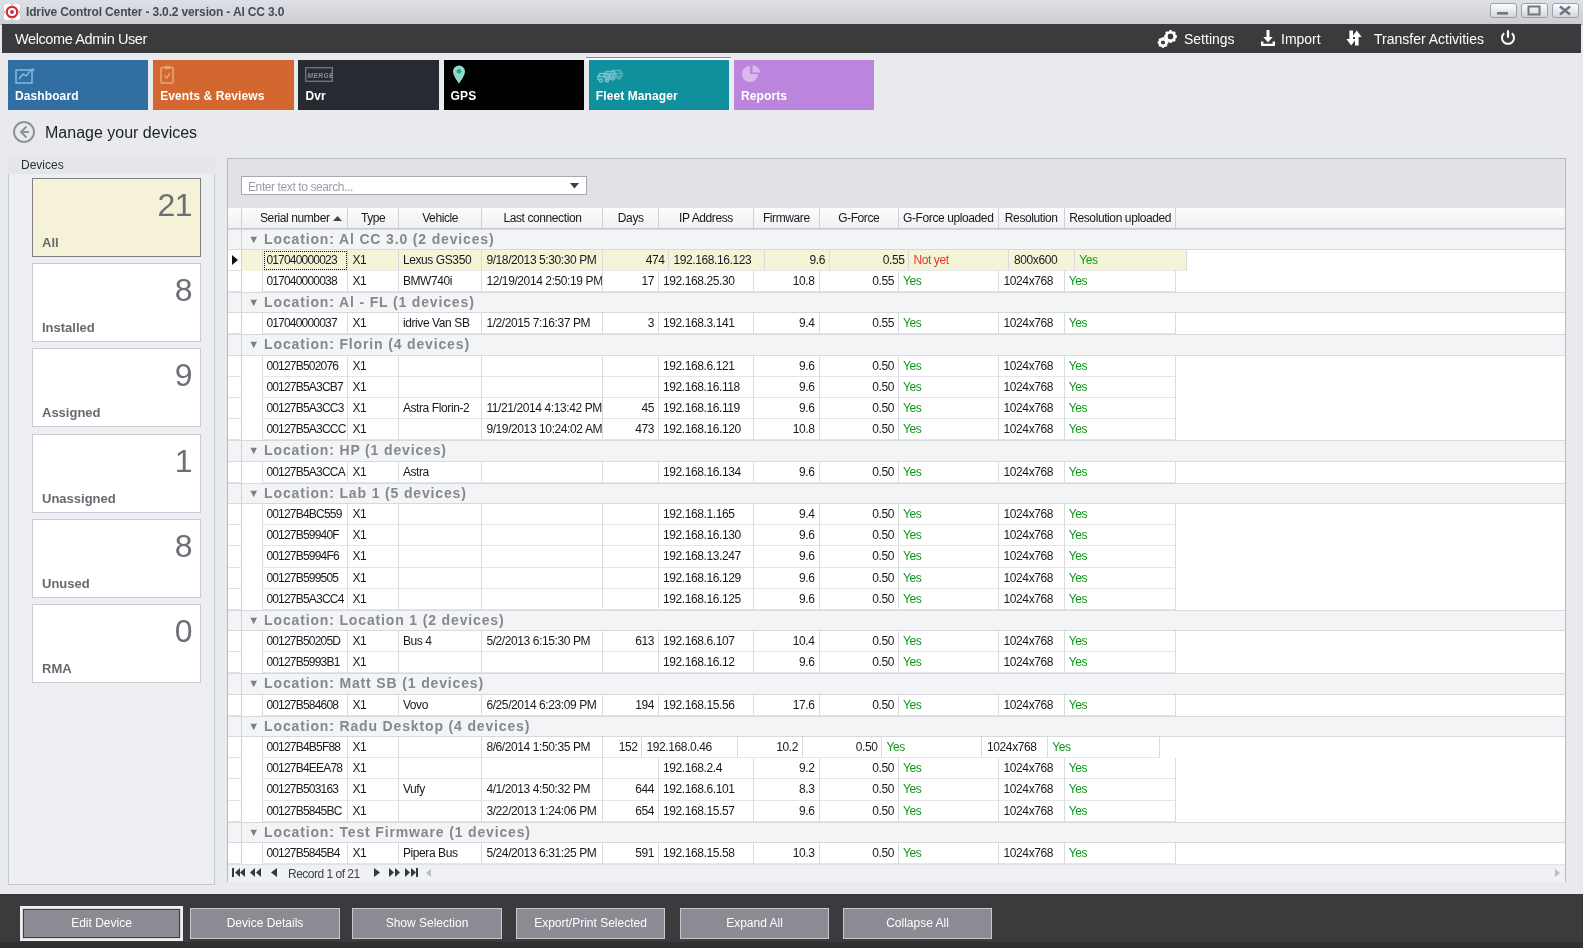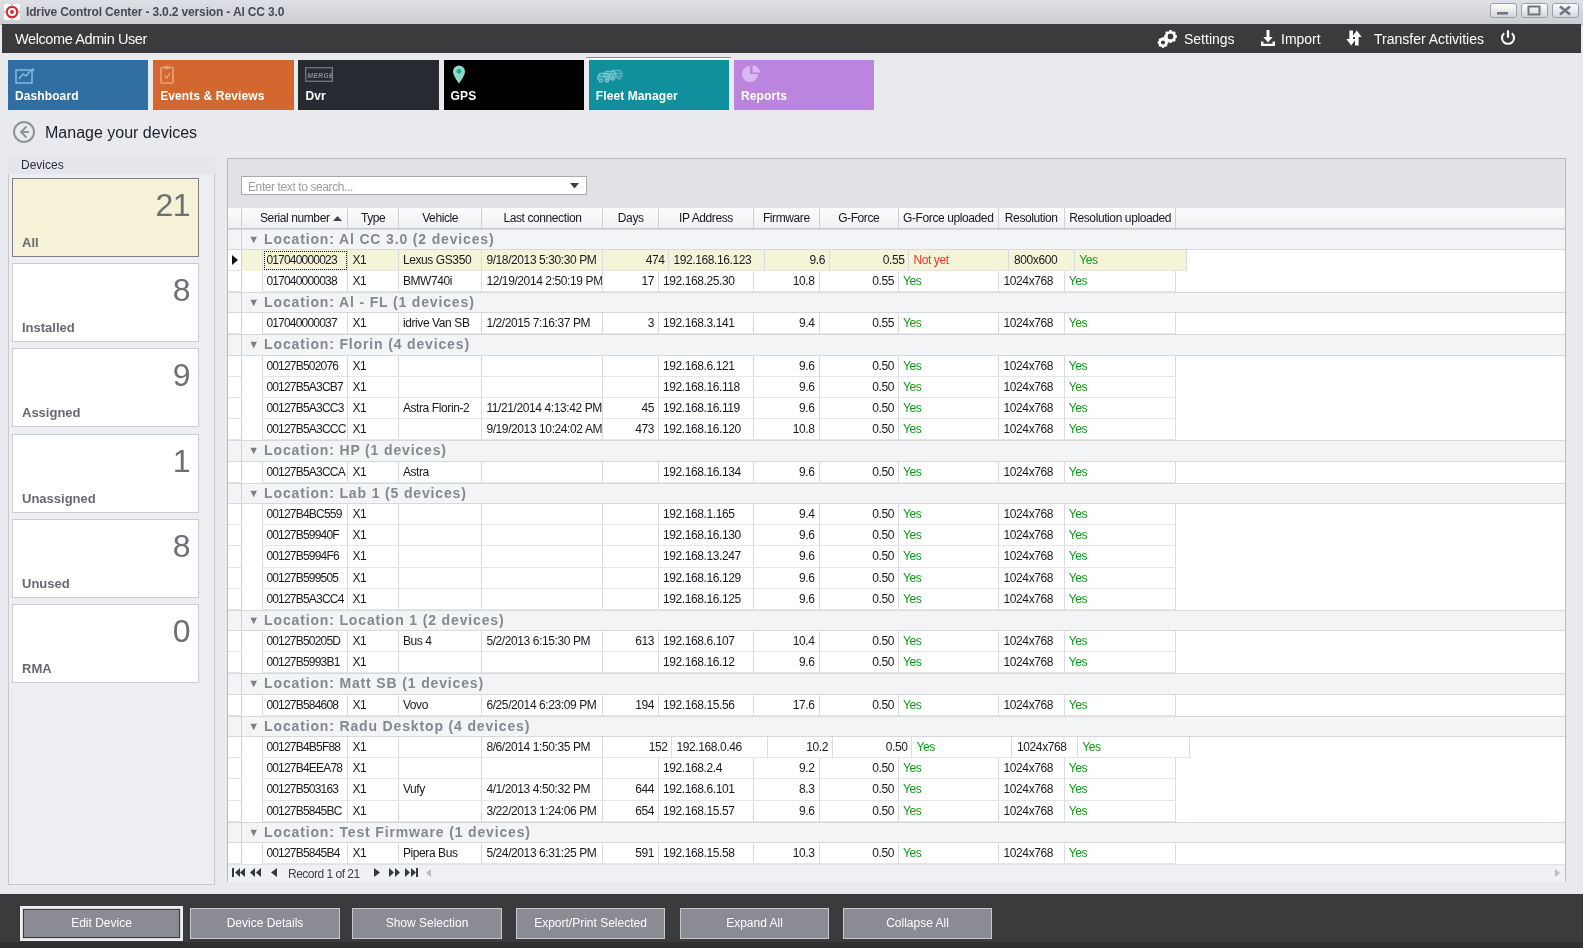--- a/index.html
+++ b/index.html
@@ -16,21 +16,21 @@
 
 .tab{top:60px;width:140.4px;height:50px;color:#fff}
 .tab .lbl{position:absolute;left:7px;bottom:7px;font-size:12px;font-weight:bold;letter-spacing:0.1px}
 .seltop{left:586px;top:57px;width:145px;height:3.5px;background:#fff;border-top:1px solid #8a8d92}
 
 .backc{left:13px;top:121px;width:22px;height:22px;border:2px solid #8f9299;border-radius:50%}
 .h1{left:45px;top:124px;font-size:16px;color:#1d1f28}
 
 .lpanel{left:8px;top:158px;width:207px;height:727px;background:#eceef1;border:1px solid #c5c8ce}
 .lphead{left:8px;top:158px;width:207px;height:16px;background:#e4e6eb;font-size:12px;color:#2c2f36;padding-left:13px;line-height:15px}
-.card{left:12px;width:187px;height:79px;background:#fff;border:1px solid #caccd3}
+.card{left:32px;width:169px;height:79px;background:#fff;border:1px solid #caccd3}
 .card .num{position:absolute;right:8px;top:10px;font-size:32px;letter-spacing:-0.5px;color:#6c6f75;line-height:32px}
 .card .cl{position:absolute;left:9px;bottom:6px;font-size:13px;font-weight:bold;color:#66696f}
 .card.sel{background:#f5f2d7;border:1px solid #7e7f85}
 
 .grid{left:227px;top:158px;width:1339px;height:724px;background:#e0e2e7;border:1px solid #b6b9c0}
 .search{left:241px;top:176px;width:346px;height:19px;background:#fff;border:1px solid #a7aab1}
 .search .ph{position:absolute;left:6px;top:2.5px;font-size:12px;color:#9b9ea6;letter-spacing:-0.4px}
 .hdrrow{left:228px;top:208px;width:1337px;height:20.5px;display:flex;background:linear-gradient(#fcfcfd,#eef0f3);border-bottom:1px solid #c7c9ce;font-size:12px;color:#17191e;letter-spacing:-0.4px}
 .hc{position:relative;height:100%;border-right:1px solid #cfd1d6;display:flex;align-items:center;justify-content:center}
 .rows{left:228px;top:228.5px;width:1337px}
@@ -539,21 +539,21 @@
       <div class="gt">▼</div>
       <div class="gl">Location: Radu Desktop (4 devices)</div>
     </div>
     <div class="row">
       <div class="cell cind" style="width:14.2px;text-align:center"></div>
       <div class="cell cindent" style="width:21.2px"></div>
       <div class="cell" style="width:85px;letter-spacing:-0.8px;padding:0 3px">00127B4B5F88</div>
       <div class="cell" style="width:50.5px">X1</div>
       <div class="cell" style="width:83.5px"></div>
       <div class="cell" style="width:121.1px">8/6/2014 1:50:35 PM</div>
-      <div class="cell num" style="width:69px">152</div>
+      <div class="cell num" style="width:39px">152</div>
       <div class="cell" style="width:95.1px">192.168.0.46</div>
       <div class="cell num" style="width:65.5px">10.2</div>
       <div class="cell num" style="width:79.4px">0.50</div>
       <div class="cell yes" style="width:99.6px">Yes</div>
       <div class="cell" style="width:66.3px;padding-left:5px">1024x768</div>
       <div class="cell yes" style="width:111.6px">Yes</div>
       <div class="cell cfill"></div>
     </div>
     <div class="row">
       <div class="cell cind" style="width:14.2px;text-align:center"></div>

